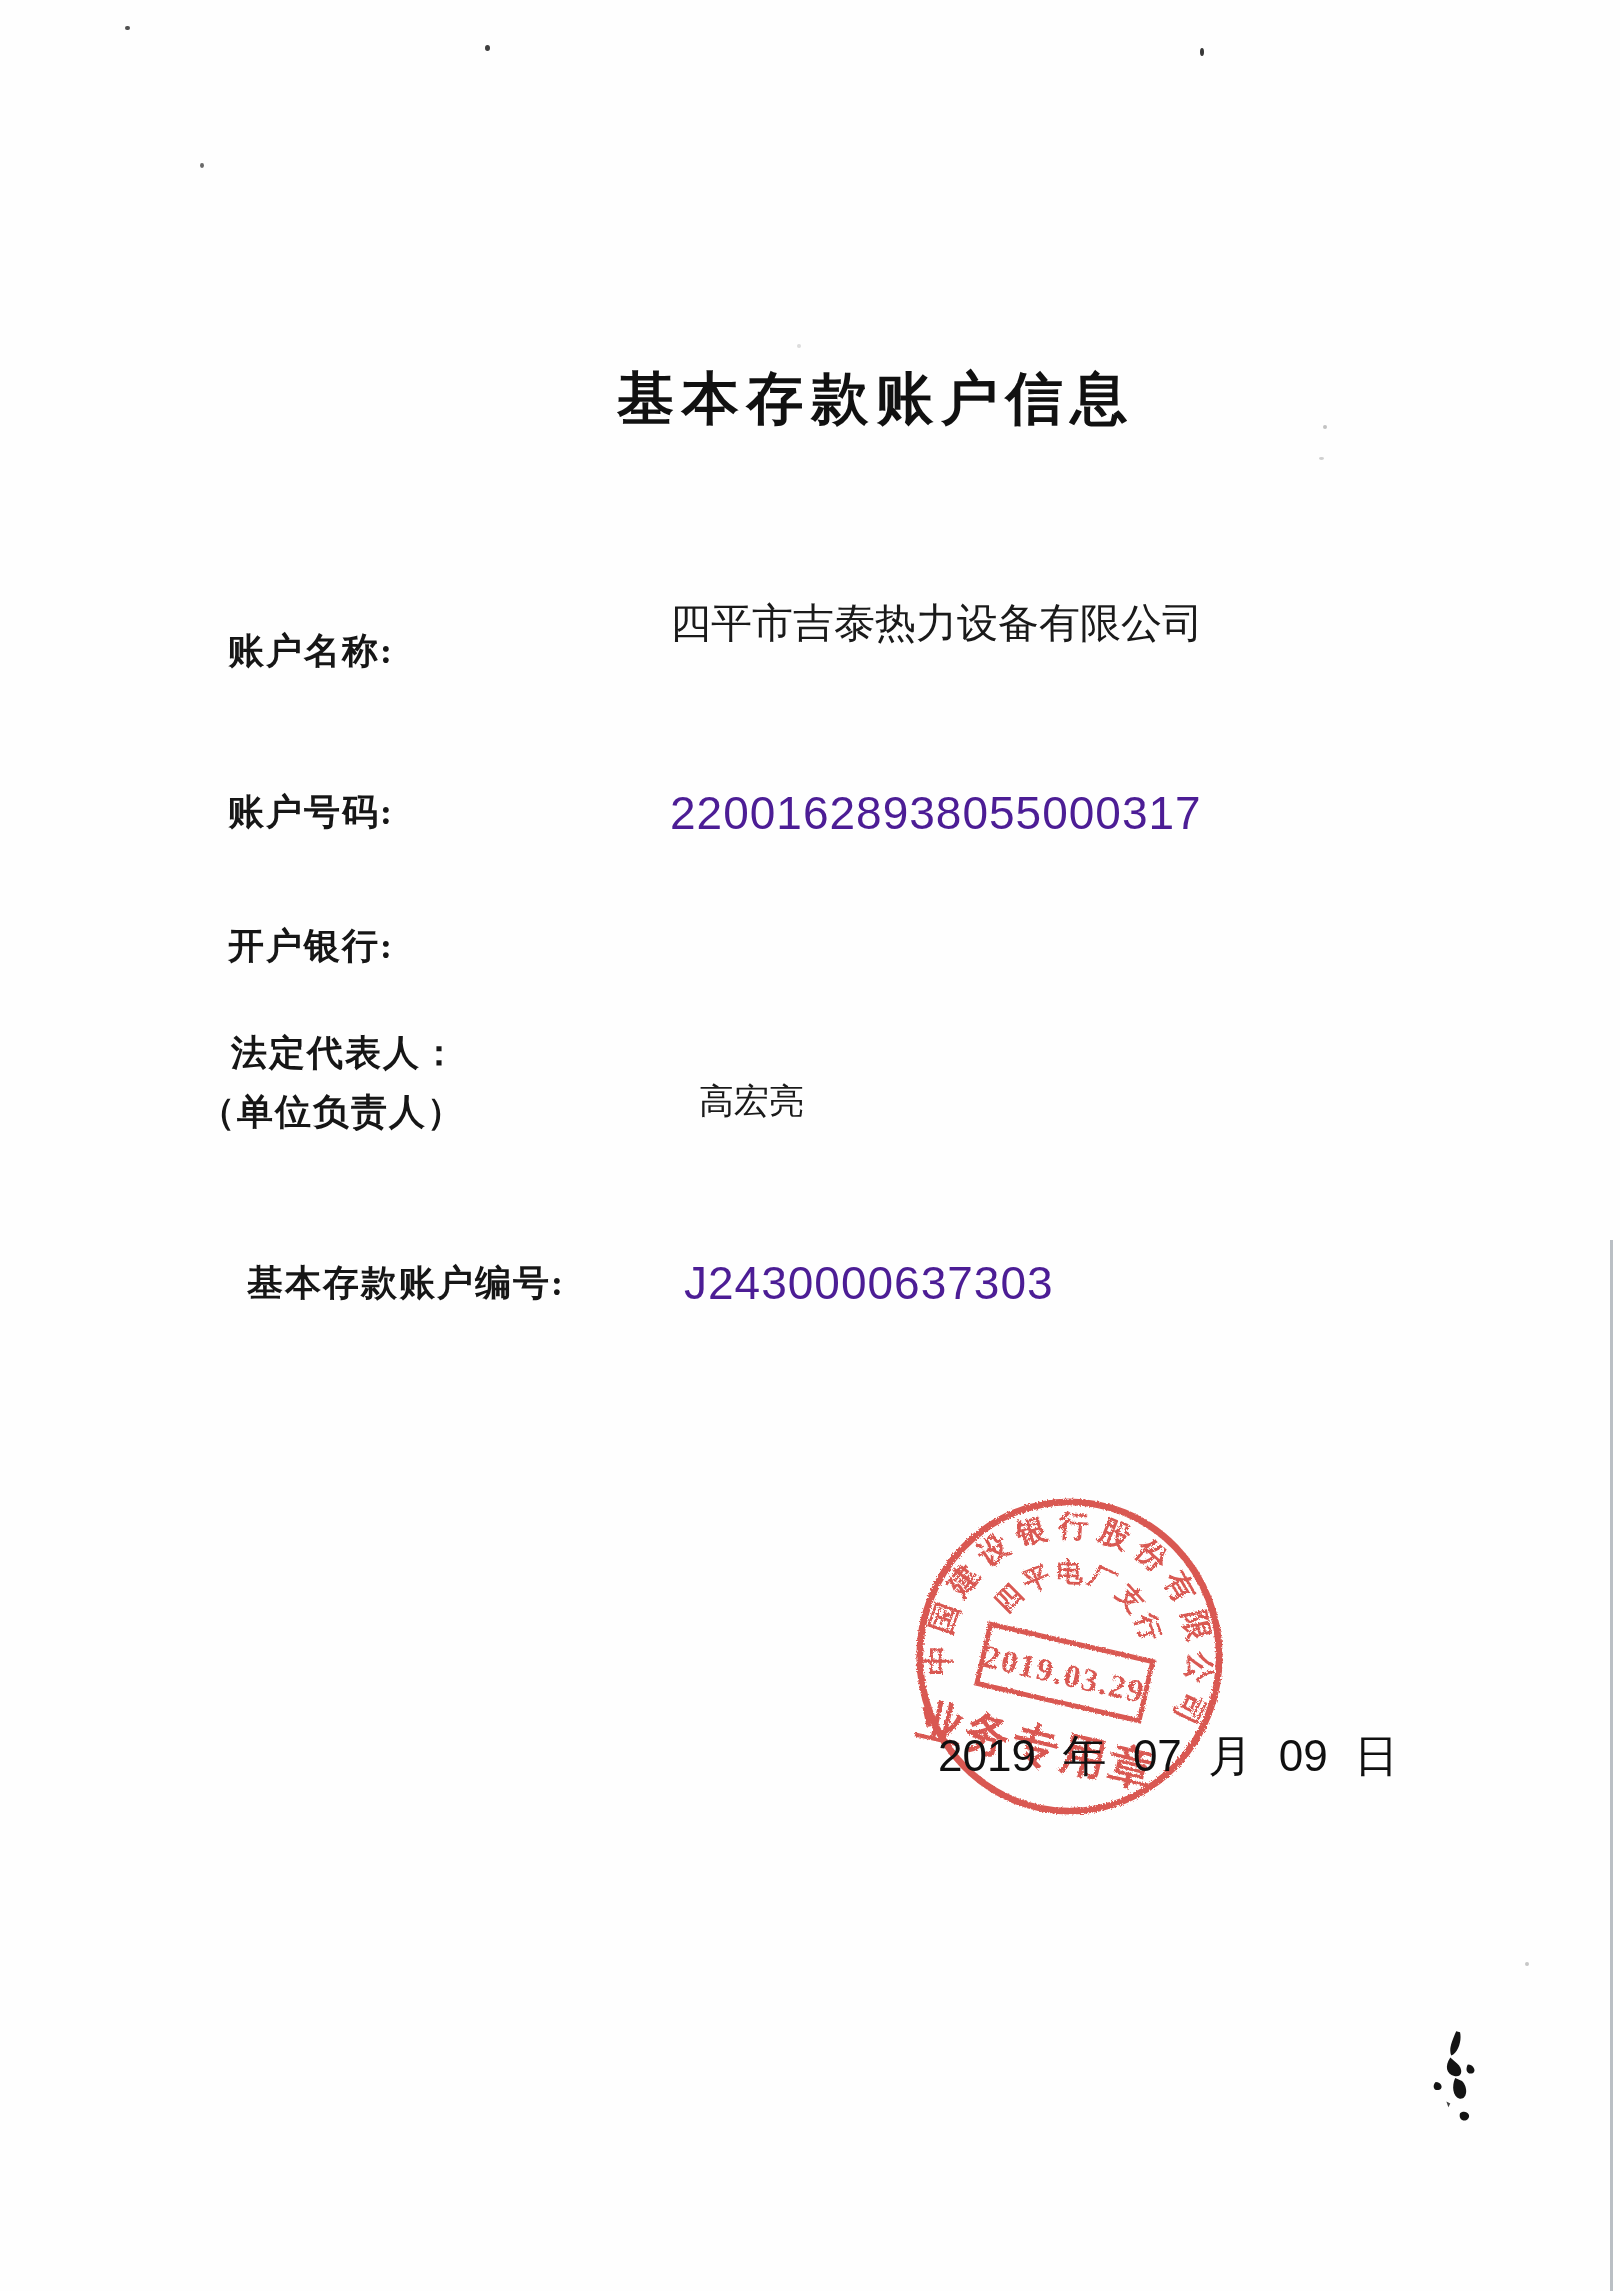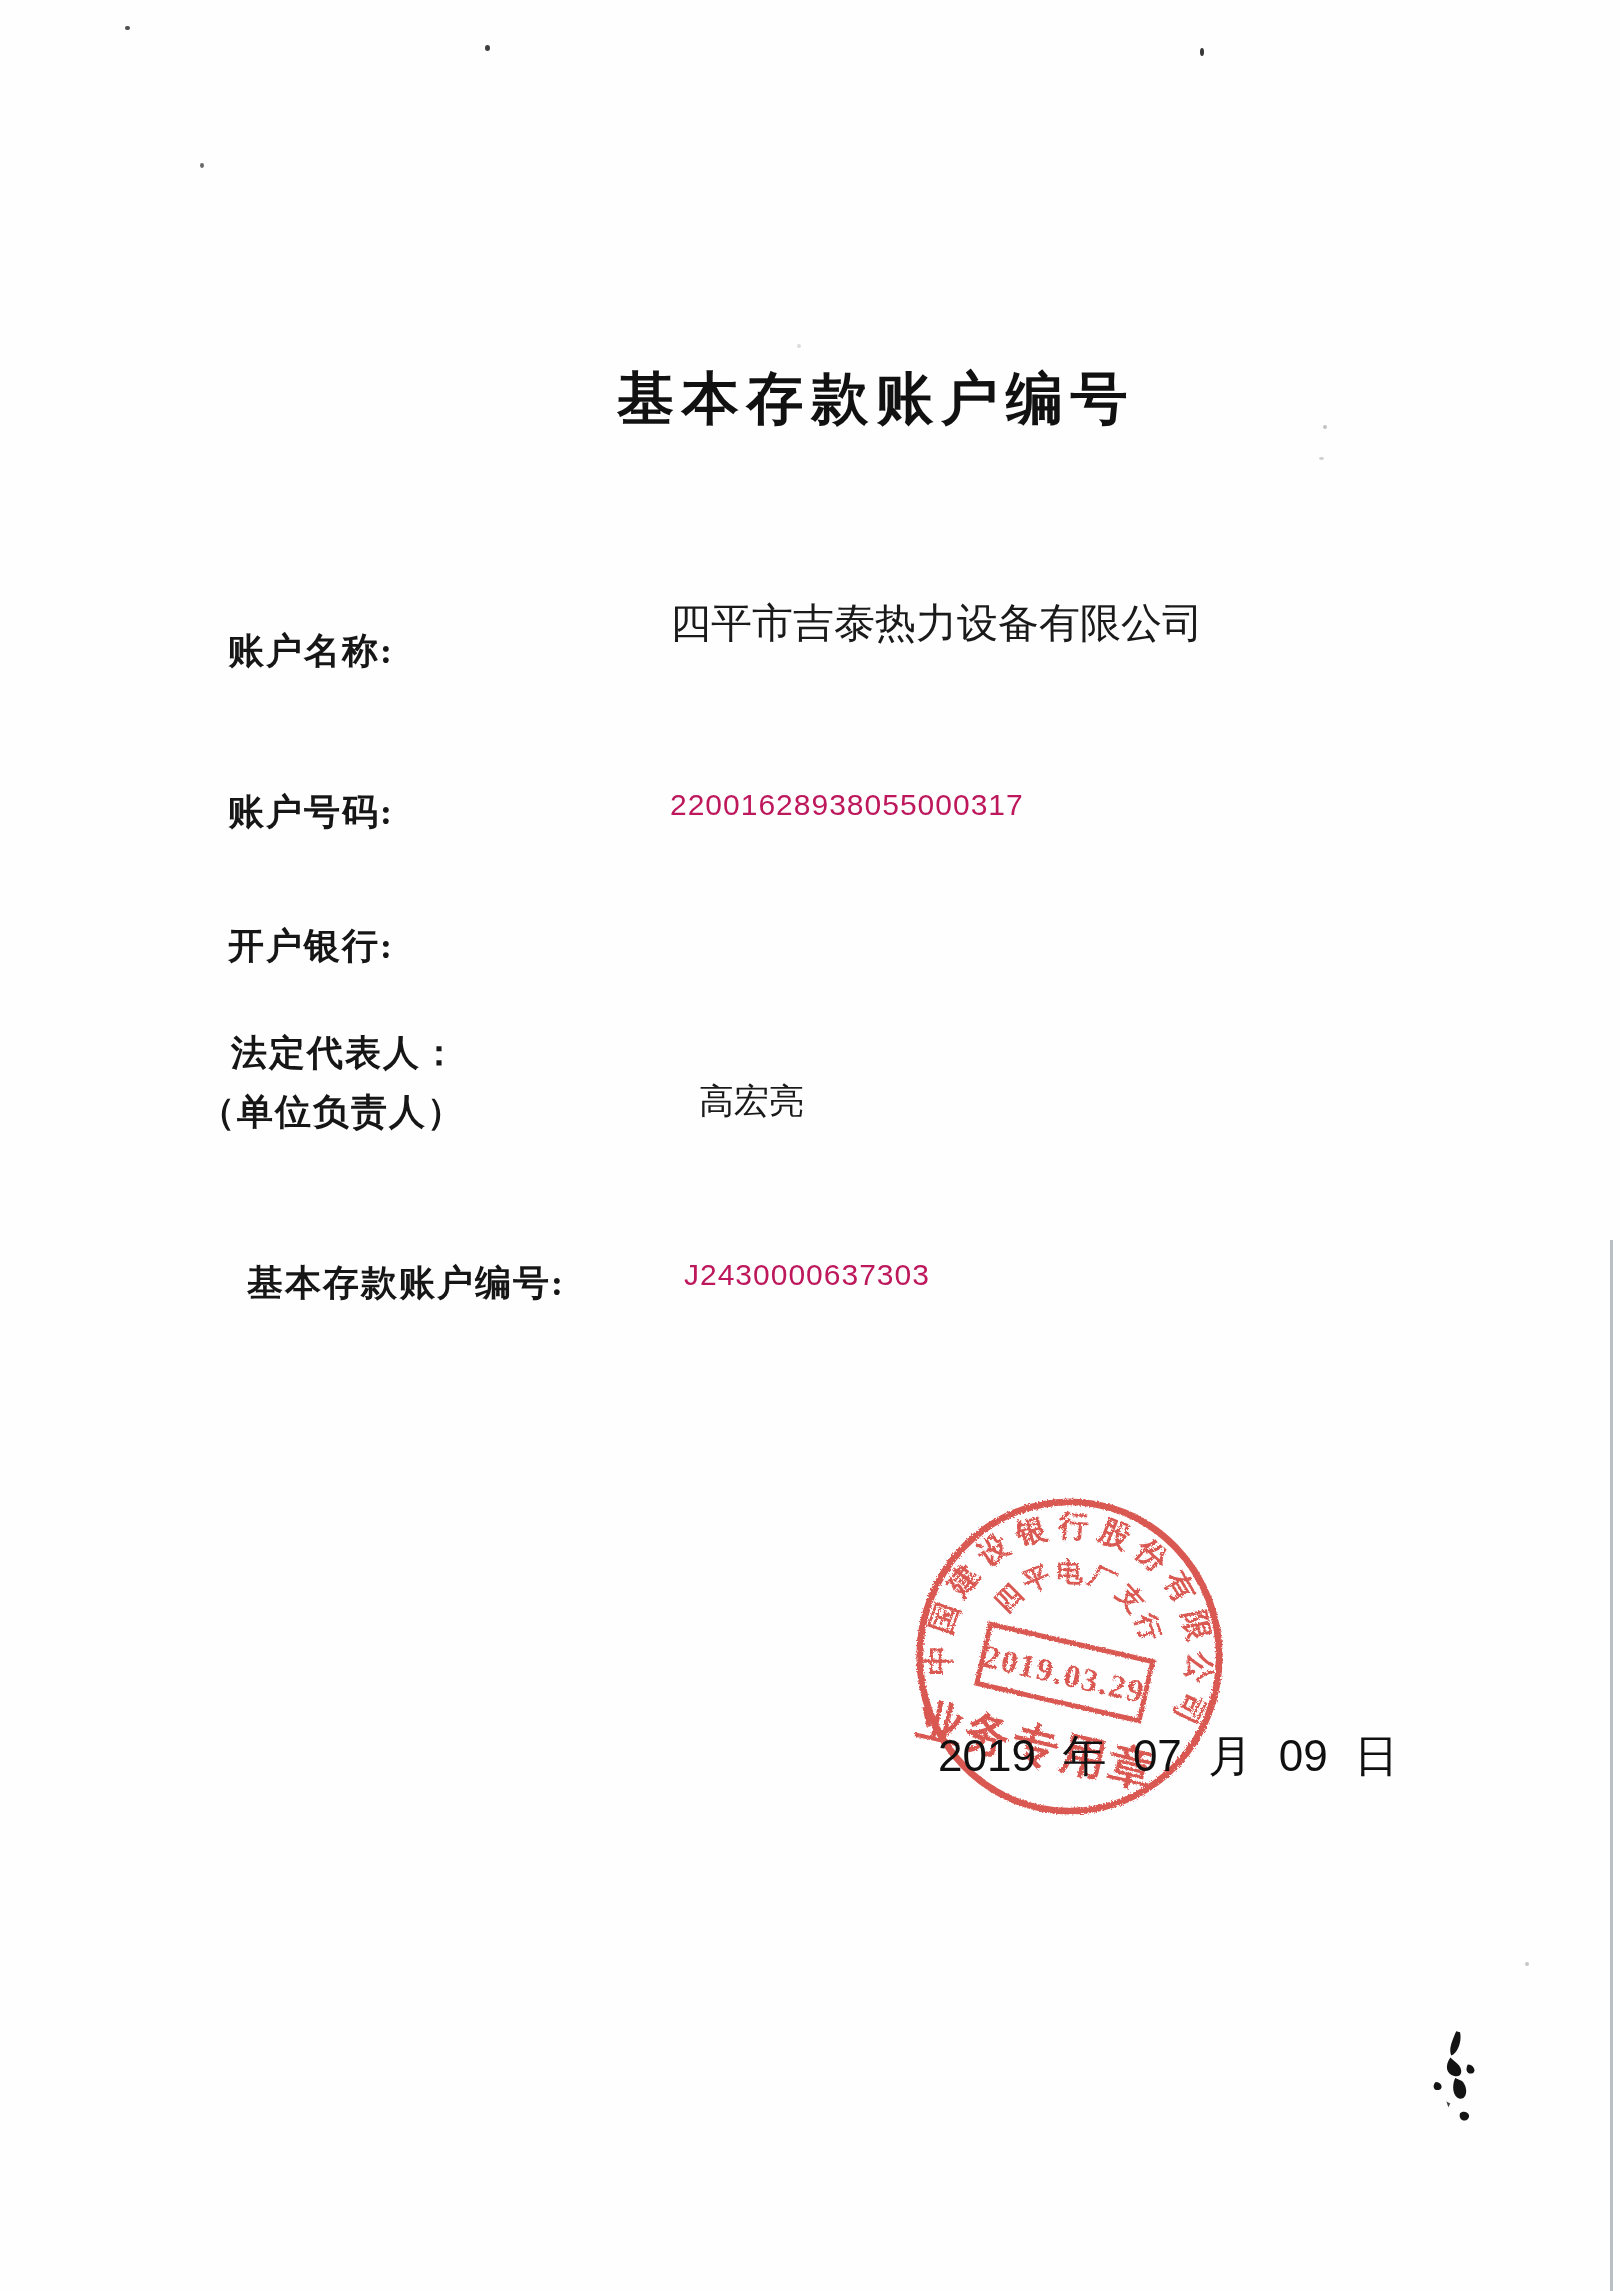--- a/index.html
+++ b/index.html
@@ -2,22 +2,22 @@
 <html><head>
 <meta charset="utf-8">
 <style>
   html,body{margin:0;padding:0;background:#ffffff;}
   .page{position:relative;width:1620px;height:2292px;background:#fefefe;overflow:hidden;
         font-family:"Liberation Serif","DejaVu Serif",serif;color:#151515;}
   .abs{position:absolute;white-space:nowrap;line-height:1;}
   .title{font-weight:bold;font-size:57px;letter-spacing:7.8px;color:#111;}
   .label{font-weight:bold;font-size:36px;letter-spacing:2px;color:#161616;}
   .val-cn{font-size:41px;color:#1a1a1a;}
-  .num{font-family:"Liberation Sans","DejaVu Sans",sans-serif;font-size:30px;
-       letter-spacing:1px;color:#be185d;}
+  .num{font-family:"Liberation Sans","DejaVu Sans",sans-serif;font-size:46px;
+       letter-spacing:1px;color:#4c1d95;}
   .date-line{font-size:44px;color:#101010;}
   .date-tok{display:inline-block;margin-right:26.5px;}
   .date-tok:last-child{margin-right:0;}
   .date-num{font-family:"Liberation Sans","DejaVu Sans",sans-serif;}
   .speck{position:absolute;border-radius:50%;}
   .edge-line{position:absolute;left:1610px;top:1240px;width:2.9px;height:1052px;
              background:#aeb4ba;opacity:.85;}
   .stamp{position:absolute;left:907px;top:1494px;}
   .stamp text{font-family:"Liberation Serif","DejaVu Serif",serif;font-weight:bold;}
   .blot{position:absolute;left:1423px;top:2025px;}
@@ -30,21 +30,21 @@
   <div class="speck" style="left:125px;top:25.5px;width:4.9px;height:4.9px;background:#333;opacity:.85;"></div>
   <div class="speck" style="left:485px;top:45px;width:4.9px;height:5.9px;background:#2a2a2a;opacity:.9;"></div>
   <div class="speck" style="left:200px;top:163px;width:3.9px;height:4.9px;background:#444;opacity:.8;"></div>
   <div class="speck" style="left:1200px;top:48px;width:3.9px;height:7.8px;background:#222;opacity:.9;"></div>
   <div class="speck" style="left:1323px;top:425px;width:3.9px;height:3.9px;background:#999;opacity:.6;"></div>
   <div class="speck" style="left:1319px;top:457px;width:4.9px;height:2.9px;background:#aaa;opacity:.55;"></div>
   <div class="speck" style="left:797px;top:344px;width:3.9px;height:3.9px;background:#bbb;opacity:.5;"></div>
   <div class="speck" style="left:1525px;top:1962px;width:3.9px;height:3.9px;background:#999;opacity:.55;"></div>
   <div class="edge-line"></div>
 
-  <div class="abs title" style="left:617px;top:370px;">基本存款账户编号</div>
+  <div class="abs title" style="left:617px;top:370px;">基本存款账户信息</div>
 
   <div class="abs label" style="left:228px;top:633px;">账户名称:</div>
   <div class="abs val-cn" style="left:670px;top:603px;">四平市吉泰热力设备有限公司</div>
 
   <div class="abs label" style="left:228px;top:794px;">账户号码:</div>
   <div class="abs num" style="left:670px;top:790px;">22001628938055000317</div>
 
   <div class="abs label" style="left:228px;top:928px;">开户银行:</div>
 
   <div class="abs label" style="left:231px;top:1035px;">法定代表人：</div>

